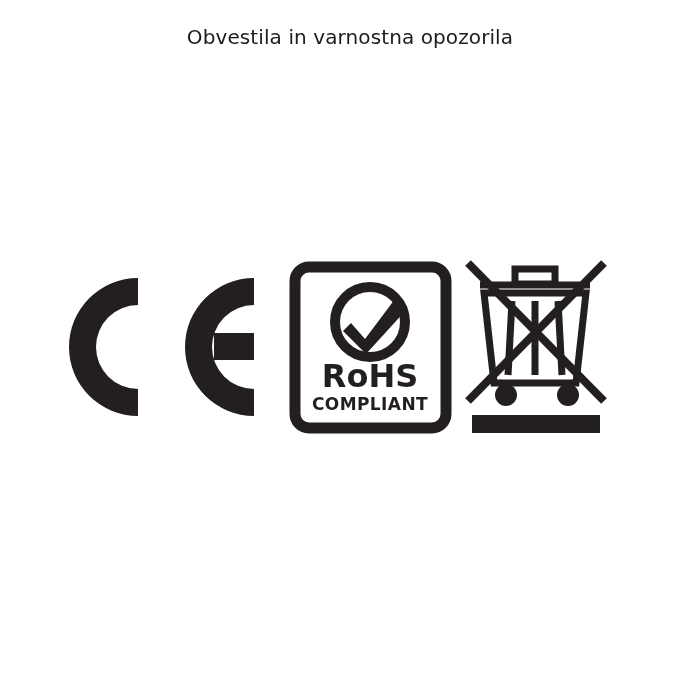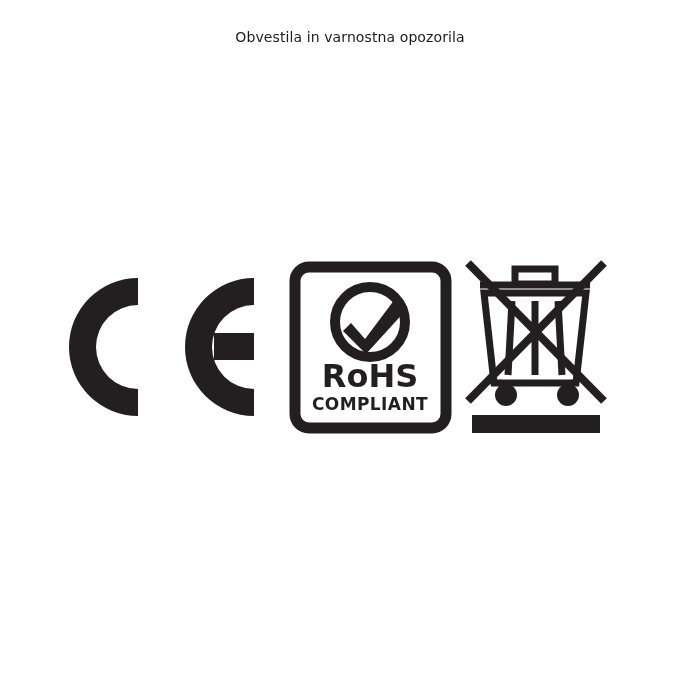--- a/index.html
+++ b/index.html
@@ -19,21 +19,21 @@
     width: 700px;
     height: 700px;
     position: relative;
   }
   .page-title {
     position: absolute;
     top: 26px;
     left: 0;
     width: 700px;
     text-align: center;
-    font-size: 14px;
+    font-size: 20px;
     line-height: 22px;
     color: #1c1c1c;
     font-weight: 400;
     letter-spacing: 0.1px;
   }
   .symbol-row {
     position: absolute;
     top: 255px;
     left: 0;
     width: 700px;

